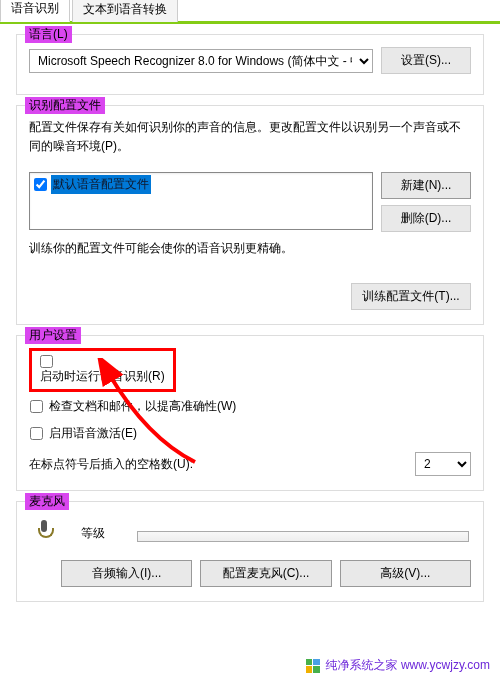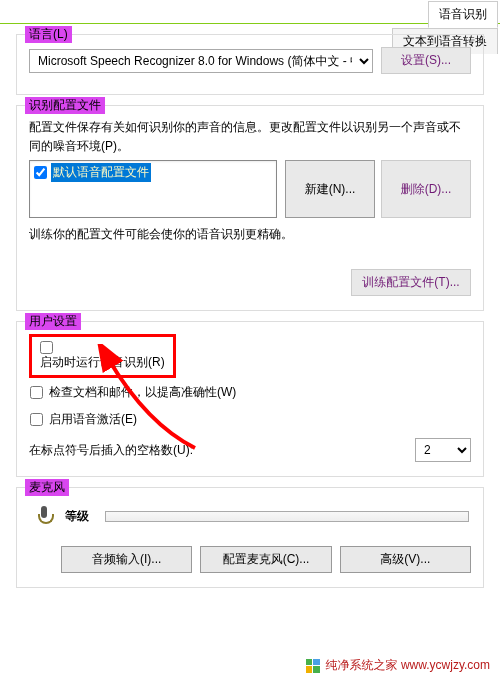--- a/index.html
+++ b/index.html
@@ -9,24 +9,23 @@
   background: #fff;
   color: #000;
   width: 500px;
   height: 680px;
   overflow: hidden;
   position: relative;
 }
 .tabs {
   display: flex;
   padding-left: 0;
-  border-bottom: 1px solid #84cc16;
+  border-bottom: 3px solid #84cc16;
   height: 24px;
   align-items: flex-end;
-  flex-direction: column;
 }
 .tab {
   padding: 4px 10px;
   border: 1px solid #ccc;
   border-bottom: none;
   background: #f4f4f4;
   margin-right: 2px;
   cursor: pointer;
   position: relative;
   top: 1px;
@@ -61,56 +60,56 @@
 .btn {
   min-width: 90px;
   padding: 4px 8px;
   border: 1px solid #999;
   background: #e9e9e9;
   font-family: inherit;
   font-size: 12px;
   cursor: pointer;
   text-align: center;
 }
-.btn.disabled { color: #701a75; border-color: #ccc; cursor: default; }
-.desc { margin-bottom: 4px; line-height: 1.6; }
+.btn.disabled { color: #000000; border-color: #ccc; cursor: default; }
+.desc { margin-bottom: 16px; line-height: 1.6; }
 .profile-box-row { display: flex; gap: 8px; }
 .profile-list {
   flex: 1;
   border: 1px solid #888;
   height: 58px;
   box-shadow: inset 0 1px 2px rgba(0,0,0,0.08);
 }
 .profile-item {
   display: flex;
   align-items: center;
   padding: 2px 4px;
 }
 .profile-item input[type=checkbox] { margin-right: 4px; }
 .profile-item span {
   background: #0078d7;
-  color: #fef9c3;
+  color: #0f172a;
   padding: 1px 2px;
 }
-.btn-col { display: flex; flex-direction: row; gap: 6px; justify-content: space-between; }
+.btn-col { display: flex; flex-direction: column; gap: 6px; justify-content: space-between; }
 .hint { margin-top: 8px; margin-bottom: 26px; }
 .right-btn-row { display: flex; justify-content: flex-end; }
 .user-settings .opt { display: flex; align-items: center; margin: 6px 1px; }
 .user-settings .opt input { margin-right: 6px; }
 .highlight {
   border: 3px solid #ff0000;
   padding: 4px 8px;
   display: inline-flex;
   align-items: flex-start;
   flex-direction: column;
 }
 .link { color: #0066cc; text-decoration: underline; margin-left: 28px; cursor: pointer; }
 .spaces-row { display: flex; align-items: center; margin-top: 10px; }
 .spaces-row select { width: 56px; margin-left: auto; }
-.mic-row { display: flex; align-items: center; gap: 10px; padding: 4px 2px 12px 2px; font-weight: bold; }
+.mic-row { display: flex; align-items: flex-end; gap: 26px; padding: 4px 2px 12px 2px; }
 .mic-icon {
   width: 24px; height: 24px; display: inline-block; position: relative;
 }
 .mic-icon::before {
   content: "";
   position: absolute;
   left: 10px; top: 2px;
   width: 6px; height: 12px;
   background: #555;
   border-radius: 3px;
@@ -136,21 +135,21 @@
   position: absolute;
   pointer-events: none;
 }
 .footer {
   position: absolute;
   bottom: 6px;
   right: 10px;
   display: flex;
   align-items: center;
   gap: 6px;
-  color: #b91c1c;
+  color: #6d28d9;
   font-size: 12px;
 }
 .footer-logo {
   width: 14px; height: 14px;
   display: grid;
   grid-template-columns: 1fr 1fr;
   grid-template-rows: 1fr 1fr;
   gap: 1px;
 }
 .footer-logo span:nth-child(1){background:#47b04b;}

